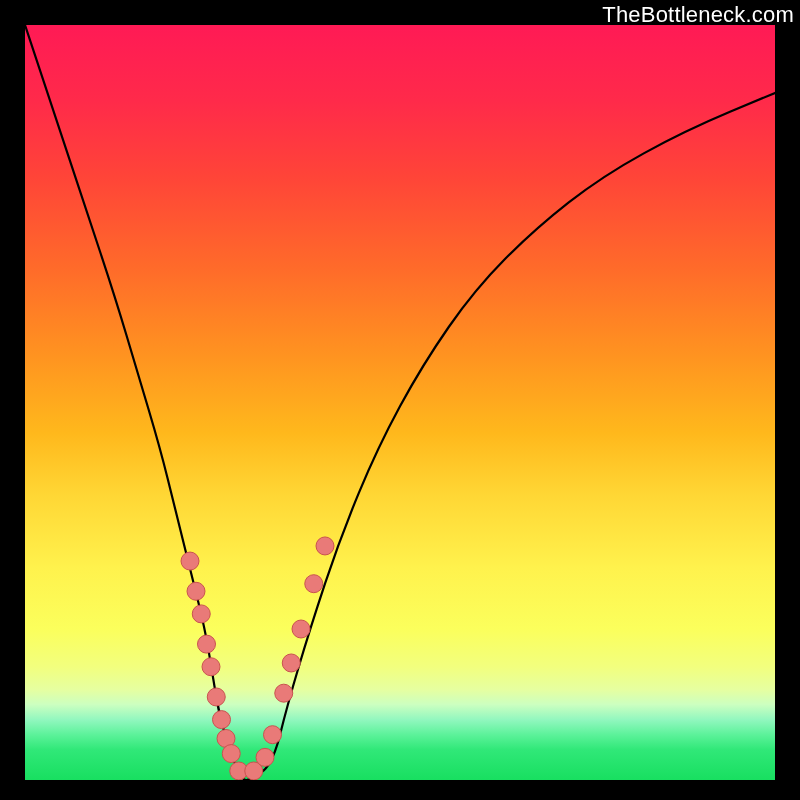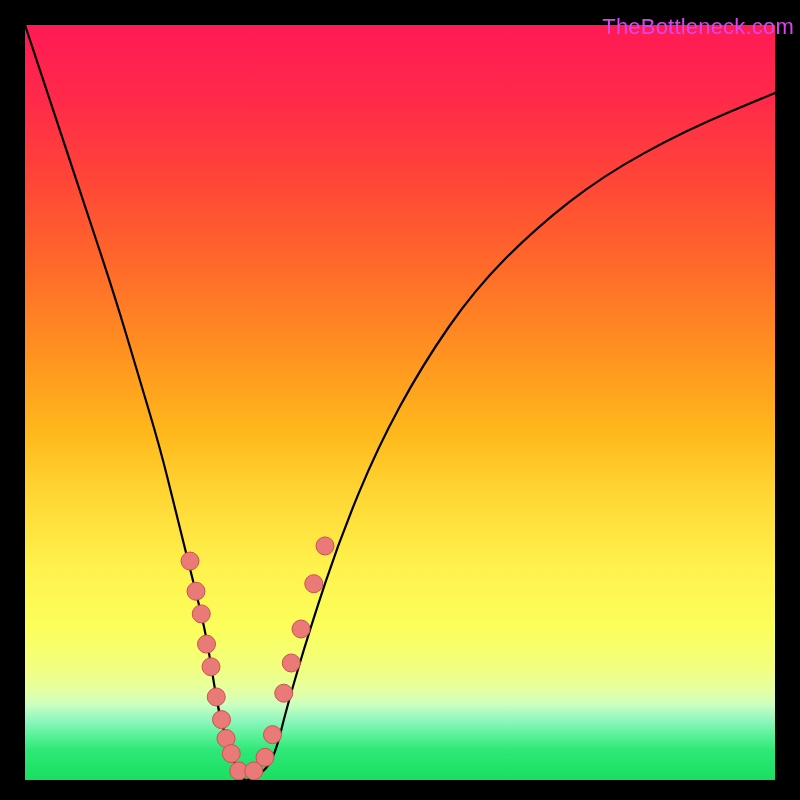--- a/index.html
+++ b/index.html
@@ -40,23 +40,23 @@
       #e6ffa0 88%,
       #ccffc0 90%,
       #92f7bf 92%,
       #5cf29a 94%,
       #30e878 96%,
       #18df60 100%
     );
   }
   .watermark {
     position: absolute;
-    top: 14px;
+    top: 2px;
     right: 6px;
-    color: #d946ef;
+    color: #ffffff;
     font-size: 22px;
     letter-spacing: 0.2px;
     font-weight: 500;
     user-select: none;
   }
   svg.overlay {
     position: absolute;
     left: 0;
     top: 0;
     width: 100%;

